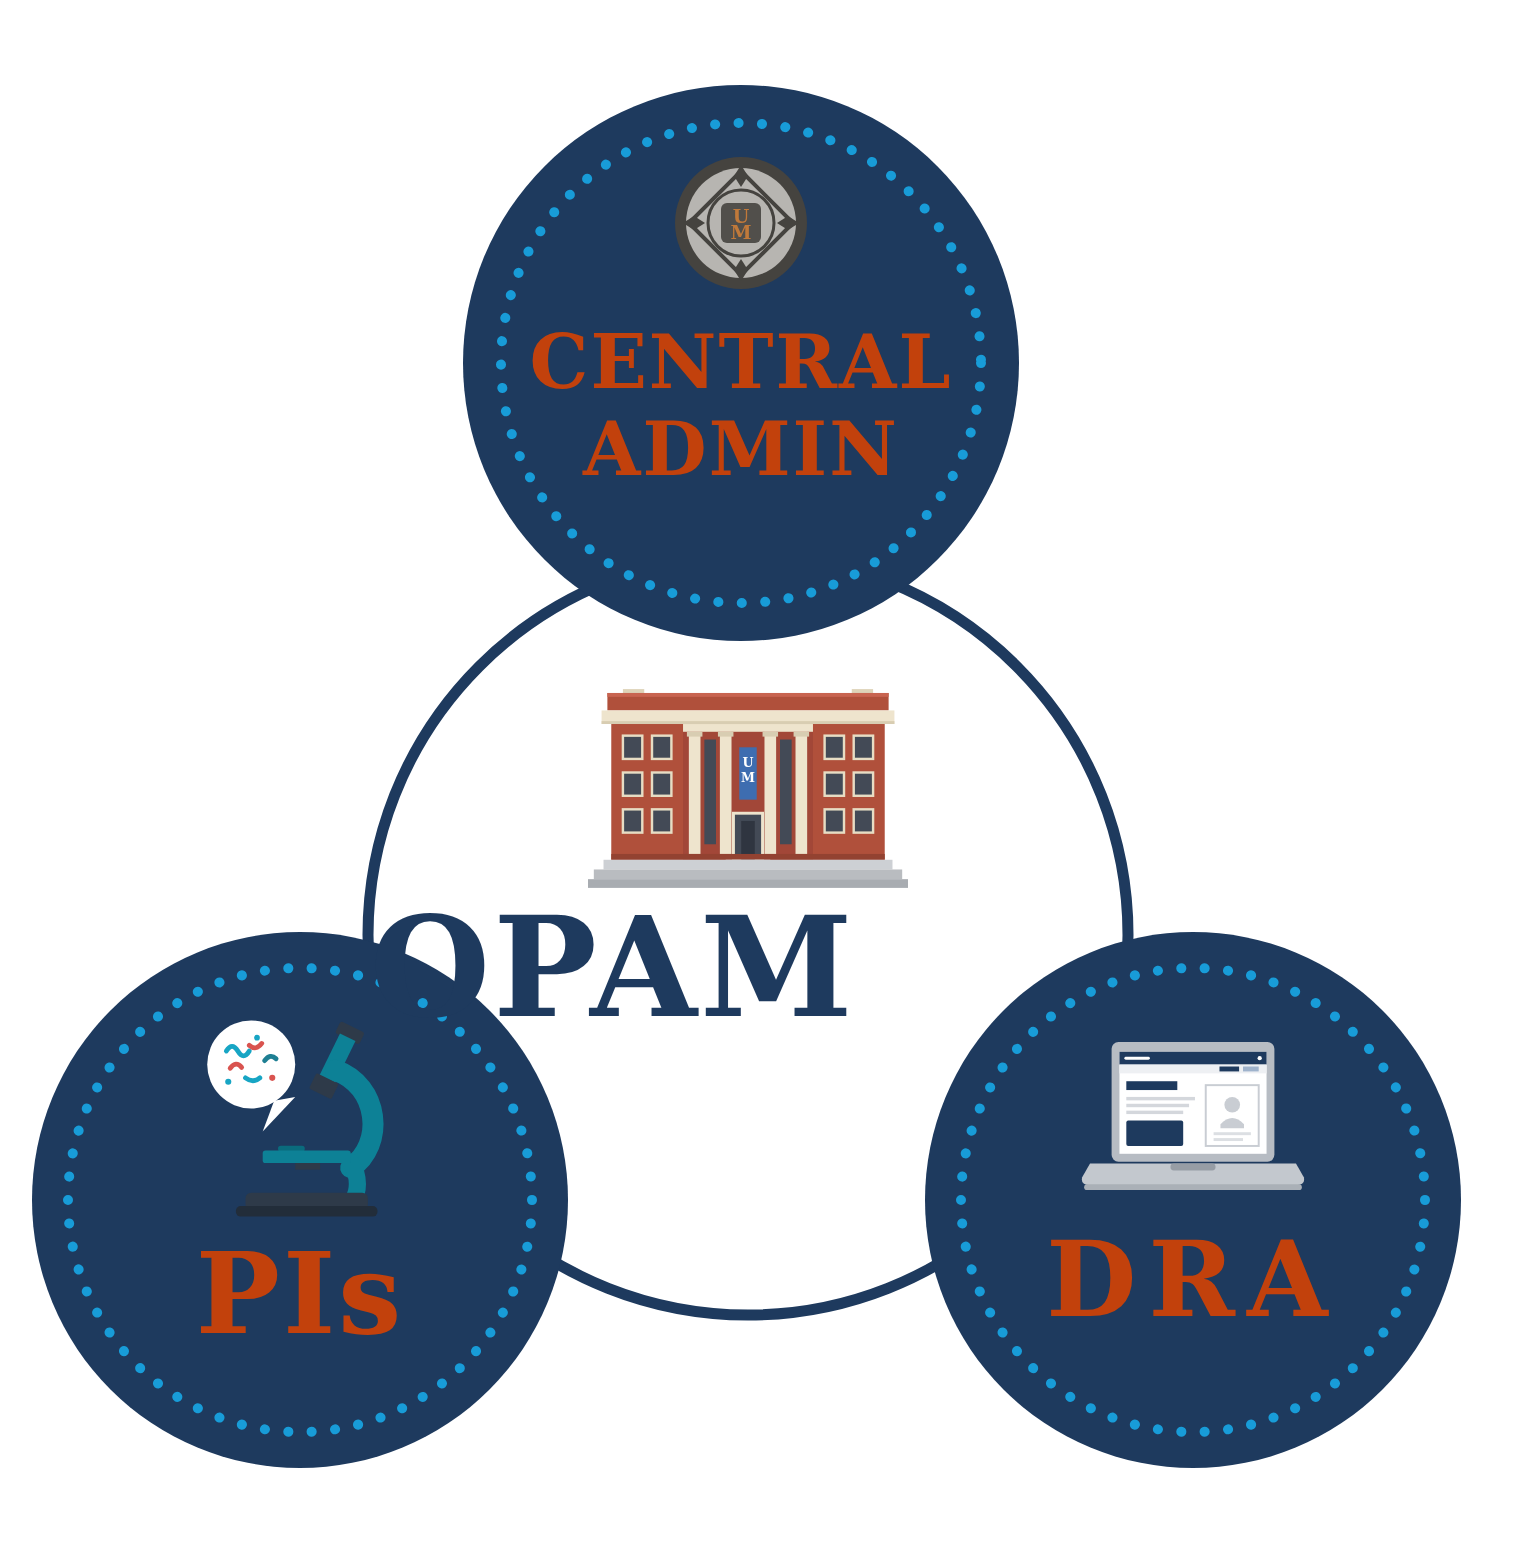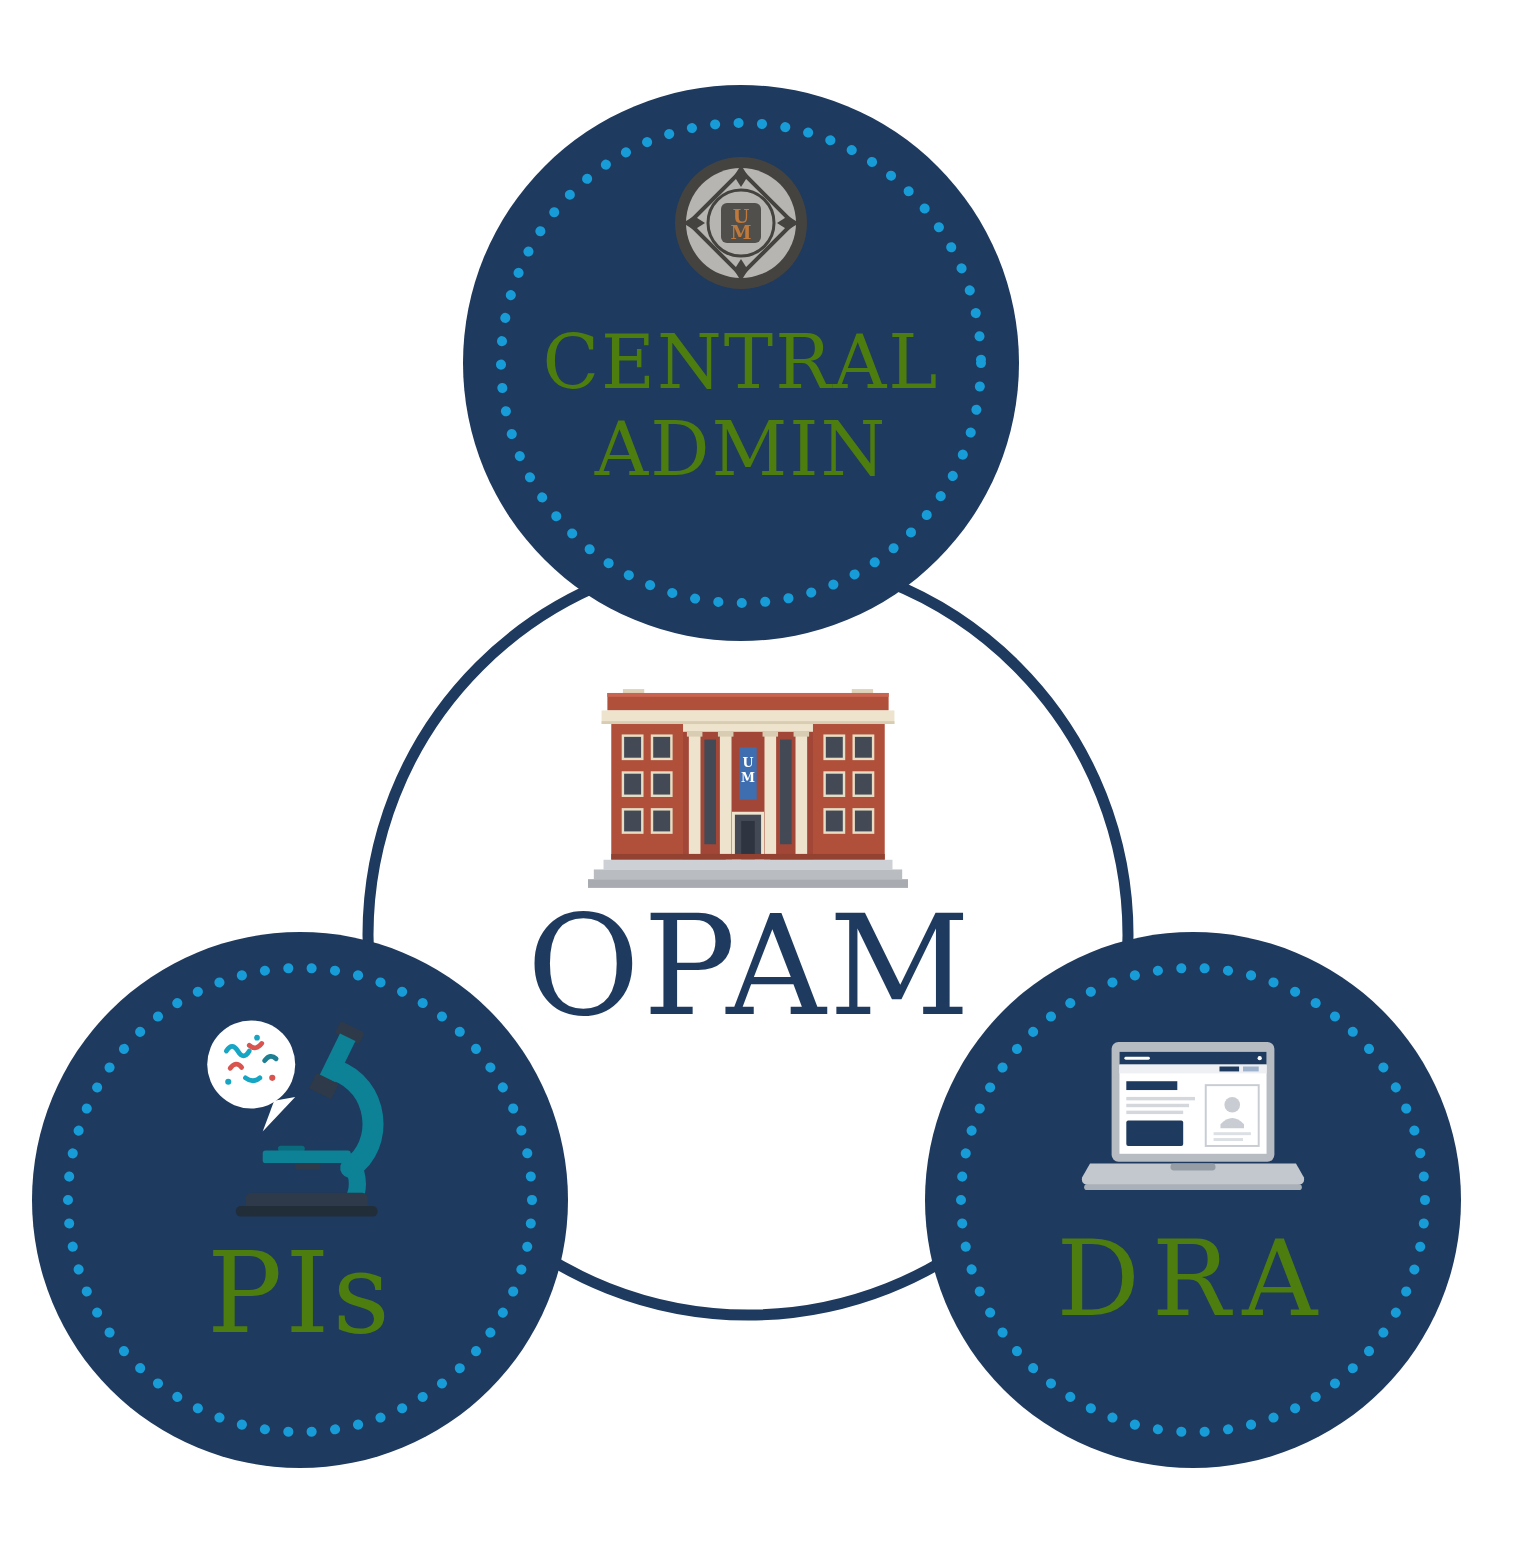--- a/index.html
+++ b/index.html
@@ -6,30 +6,30 @@
   .canvas {
     position:relative; width:1521px; height:1541px; background:#ffffff;
     font-family:"DejaVu Serif", serif; overflow:hidden;
   }
   .ring-svg { position:absolute; left:0; top:0; z-index:1; }
   .node { position:absolute; z-index:2; }
   .node .bg { position:absolute; left:0; top:0; }
   .node-icon { position:absolute; z-index:3; }
   .node-label {
     position:absolute; left:0; width:100%; z-index:3;
-    text-align:center; color:#4d7c0f; font-weight:normal;
+    text-align:center; color:#c2410c; font-weight:bold;
     white-space:pre-line; letter-spacing:2px;
   }
   .label-top   { top:234px; font-size:74px; line-height:1.17; }
   .label-pis   { top:296px; font-size:112px; letter-spacing:3px; }
   .label-dra   { top:286px; font-size:104px; letter-spacing:12px; }
   .center-hub { position:absolute; z-index:2; }
   .center-label {
     position:absolute; left:370px; top:886px; width:760px; z-index:2;
-    text-align:center; color:#1e3a5e; font-weight:normal;
+    text-align:left; color:#1e3a5e; font-weight:bold;
     font-size:138px; letter-spacing:3px;
   }
 </style>
 </head>
 <body>
 
 <div class="canvas">
 
   <svg class="ring-svg" width="1521" height="1541" viewBox="0 0 1521 1541">
     <circle cx="748" cy="935" r="380" fill="none" stroke="#1e3a5e" stroke-width="11"></circle>

